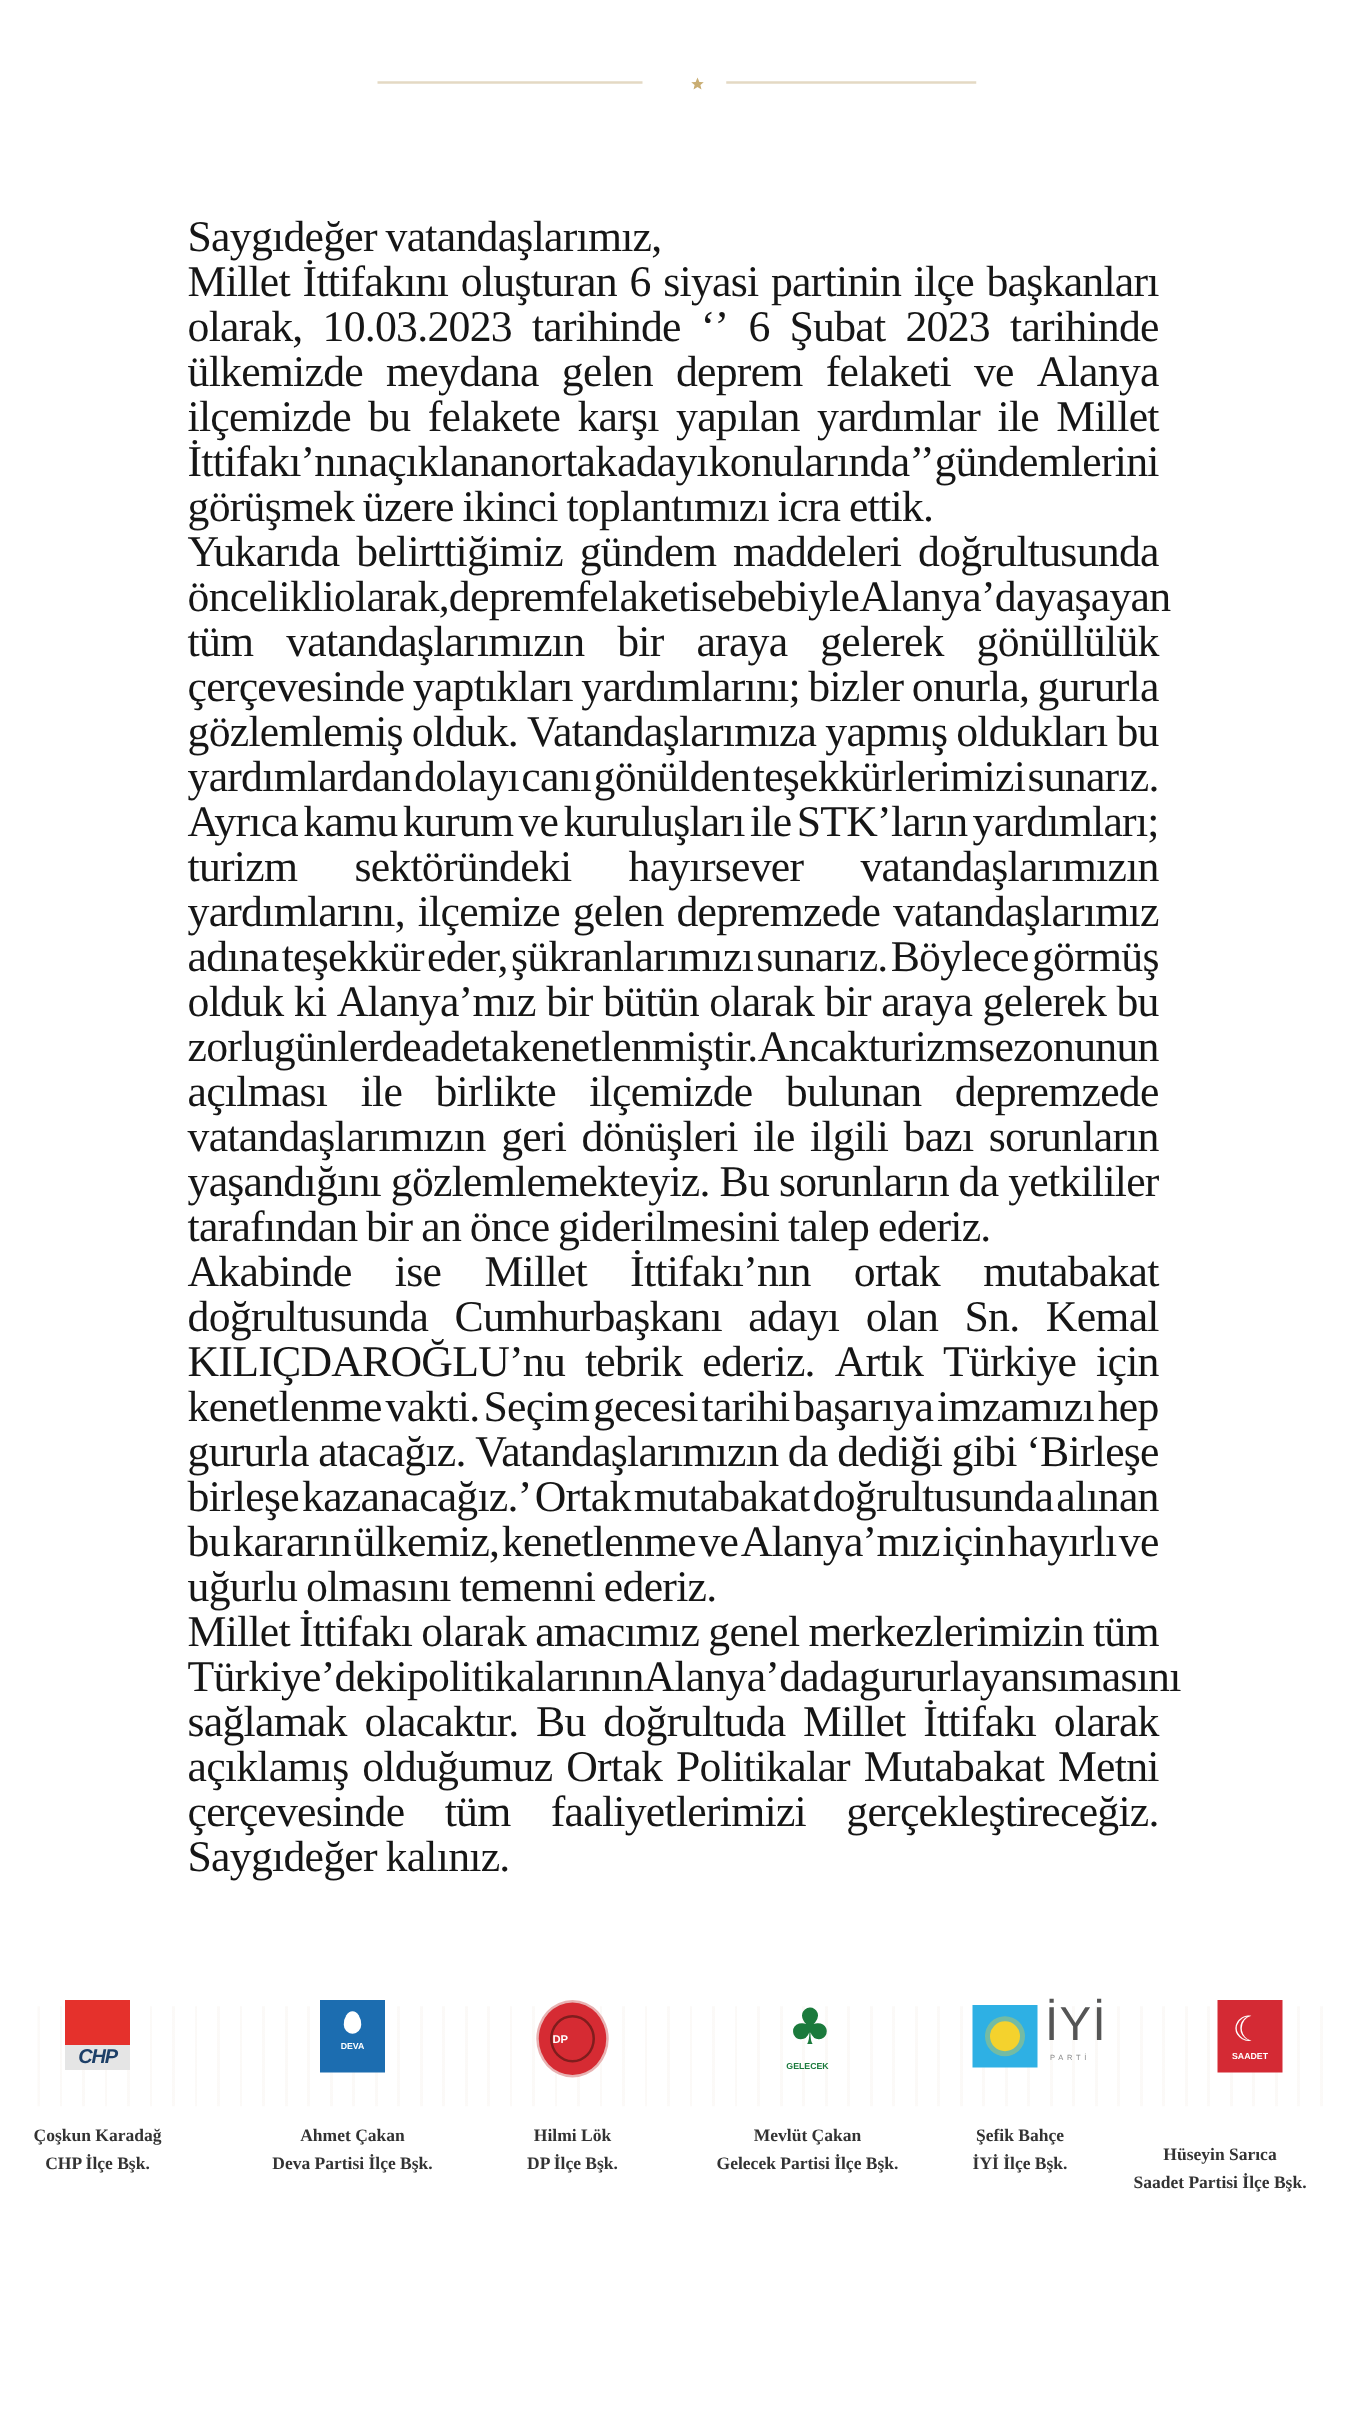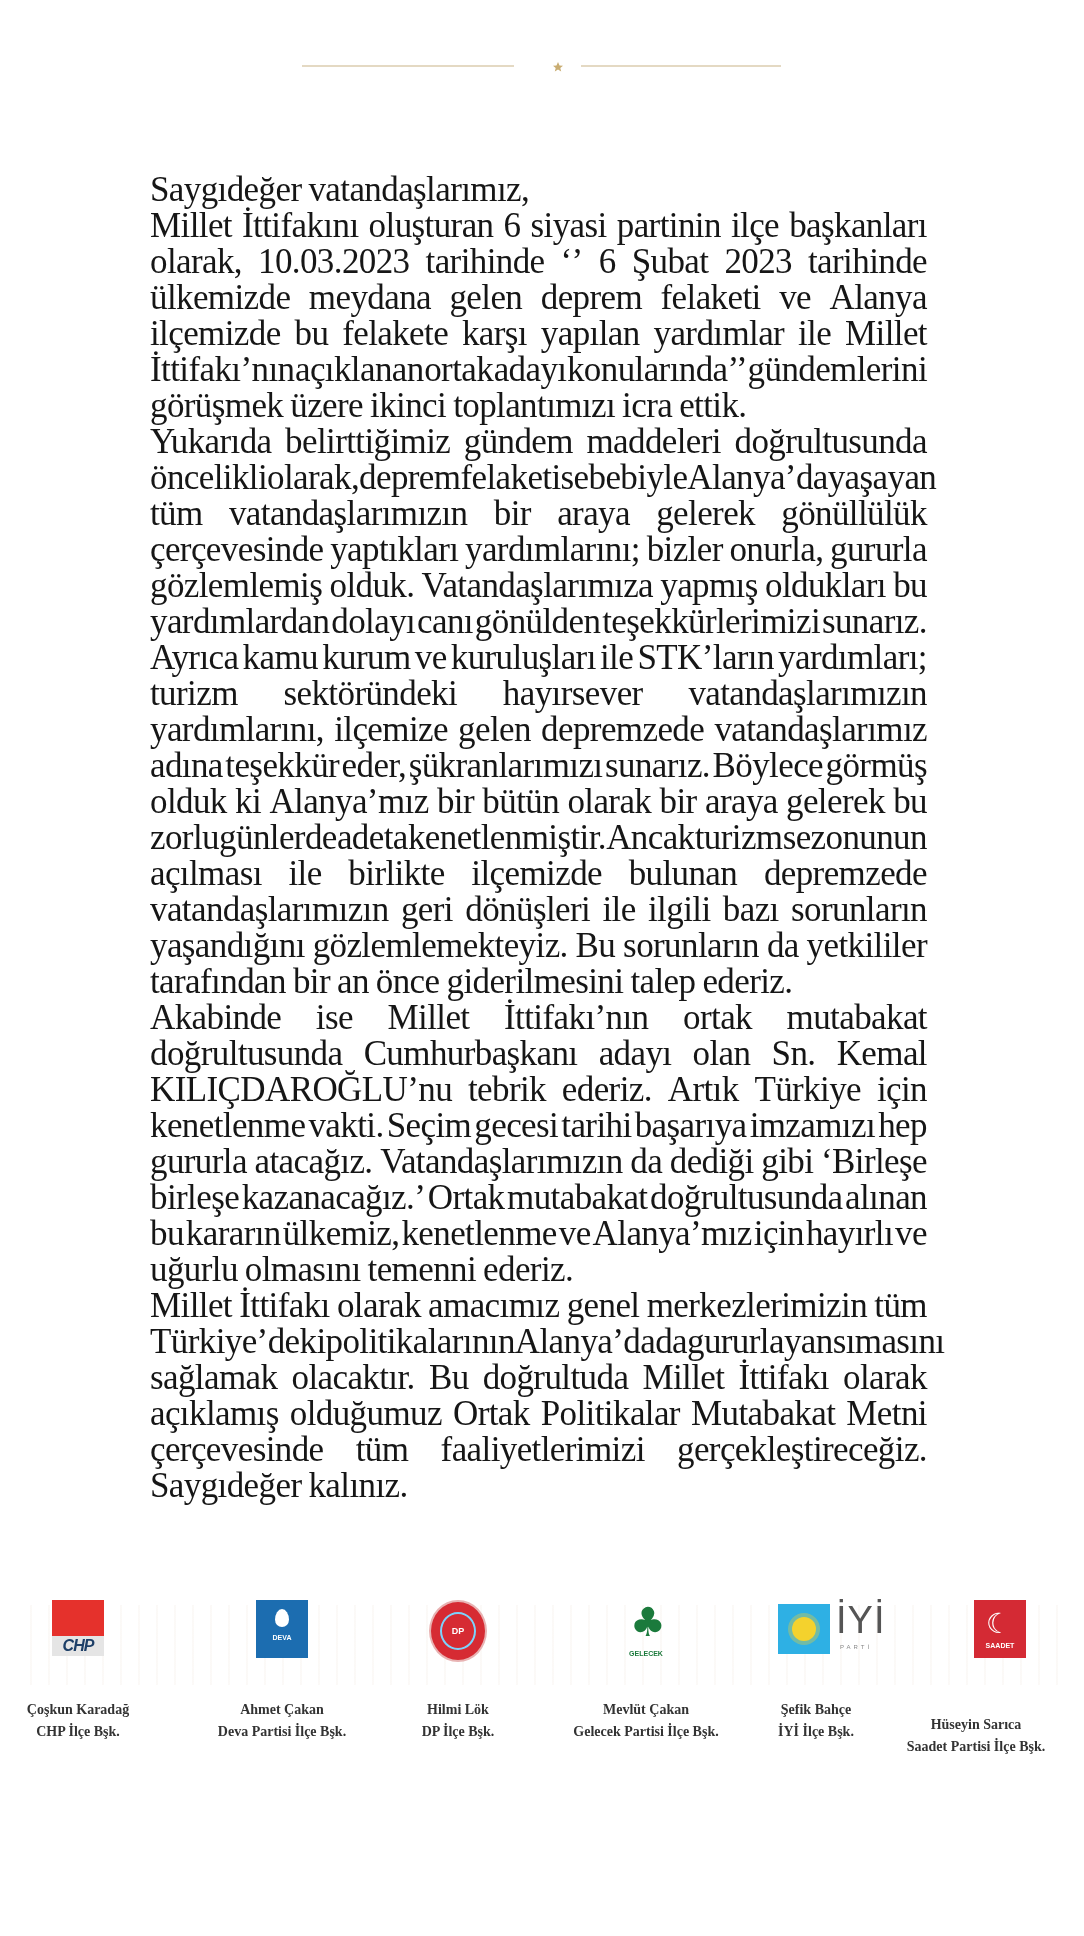--- a/index.html
+++ b/index.html
@@ -42,21 +42,21 @@
   
   .chp-logo { width: 52px; height: 56px; margin-top: 12px; }
   .chp-top { width: 52px; height: 36px; background: #e5312c; }
   .chp-bottom { width: 52px; height: 20px; background: #e5e5e5; color: #1d3f67; font-family: "Liberation Sans", sans-serif; font-weight: bold; font-style: italic; font-size: 16px; line-height: 20px; text-align: center; letter-spacing: -1px; }
 
   .deva-logo { width: 52px; height: 58px; margin-top: 12px; background: #1c6db0; position: relative; }
   .deva-drop { position: absolute; left: 19px; top: 9px; width: 14px; height: 18px; background: #ffffff; border-radius: 50% 50% 50% 50% / 60% 60% 40% 40%; }
   .deva-text { position: absolute; left: 0; width: 52px; top: 34px; font-family: "Liberation Sans", sans-serif; font-size: 7px; color: #fff; text-align: center; font-weight: bold; }
 
   .dp-logo { width: 58px; height: 62px; margin-top: 10px; border-radius: 50%; background: #d62b33; border: 2px solid #e8b3b3; position: relative; box-sizing: border-box; }
-  .dp-inner { position: absolute; left: 9px; top: 10px; width: 36px; height: 38px; border-radius: 50%; border: 2px solid #7dd3fc; box-sizing: border-box; color: #fff; font-family: "Liberation Sans", sans-serif; font-size: 9px; font-weight: bold; text-align: center; line-height: 34px; }
+  .dp-inner { position: absolute; left: 9px; top: 10px; width: 36px; height: 38px; border-radius: 50%; border: 2px solid #7f1d1d; box-sizing: border-box; color: #fff; font-family: "Liberation Sans", sans-serif; font-size: 9px; font-weight: bold; text-align: left; line-height: 34px; }
 
   .gelecek-logo { width: 60px; height: 68px; margin-top: 8px; position: relative; }
   .gelecek-leaf { position: absolute; left: 14px; top: 2px; font-size: 40px; line-height: 40px; color: #1b7a3c; font-family: "DejaVu Sans", sans-serif; }
   .gelecek-text { position: absolute; left: 0; width: 60px; top: 50px; font-size: 7px; color: #1b7a3c; font-family: "Liberation Sans", sans-serif; font-weight: bold; text-align: center; }
 
   .iyi-logo { width: 110px; height: 64px; margin-top: 10px; position: relative; }
   .iyi-sun-box { position: absolute; left: 0; top: 4px; width: 52px; height: 50px; background: #2eb0e4; }
   .iyi-sun { position: absolute; left: 14px; top: 13px; width: 24px; height: 24px; border-radius: 50%; background: #f4d22d; box-shadow: 0 0 0 4px rgba(244,210,45,0.35); }
   .iyi-word { position: absolute; left: 58px; top: -2px; font-family: "Liberation Sans", sans-serif; font-size: 38px; color: #555; letter-spacing: 1px; line-height: 44px; }
   .iyi-partisi { position: absolute; left: 62px; top: 44px; font-family: "Liberation Sans", sans-serif; font-size: 6px; color: #888; letter-spacing: 3px; }

